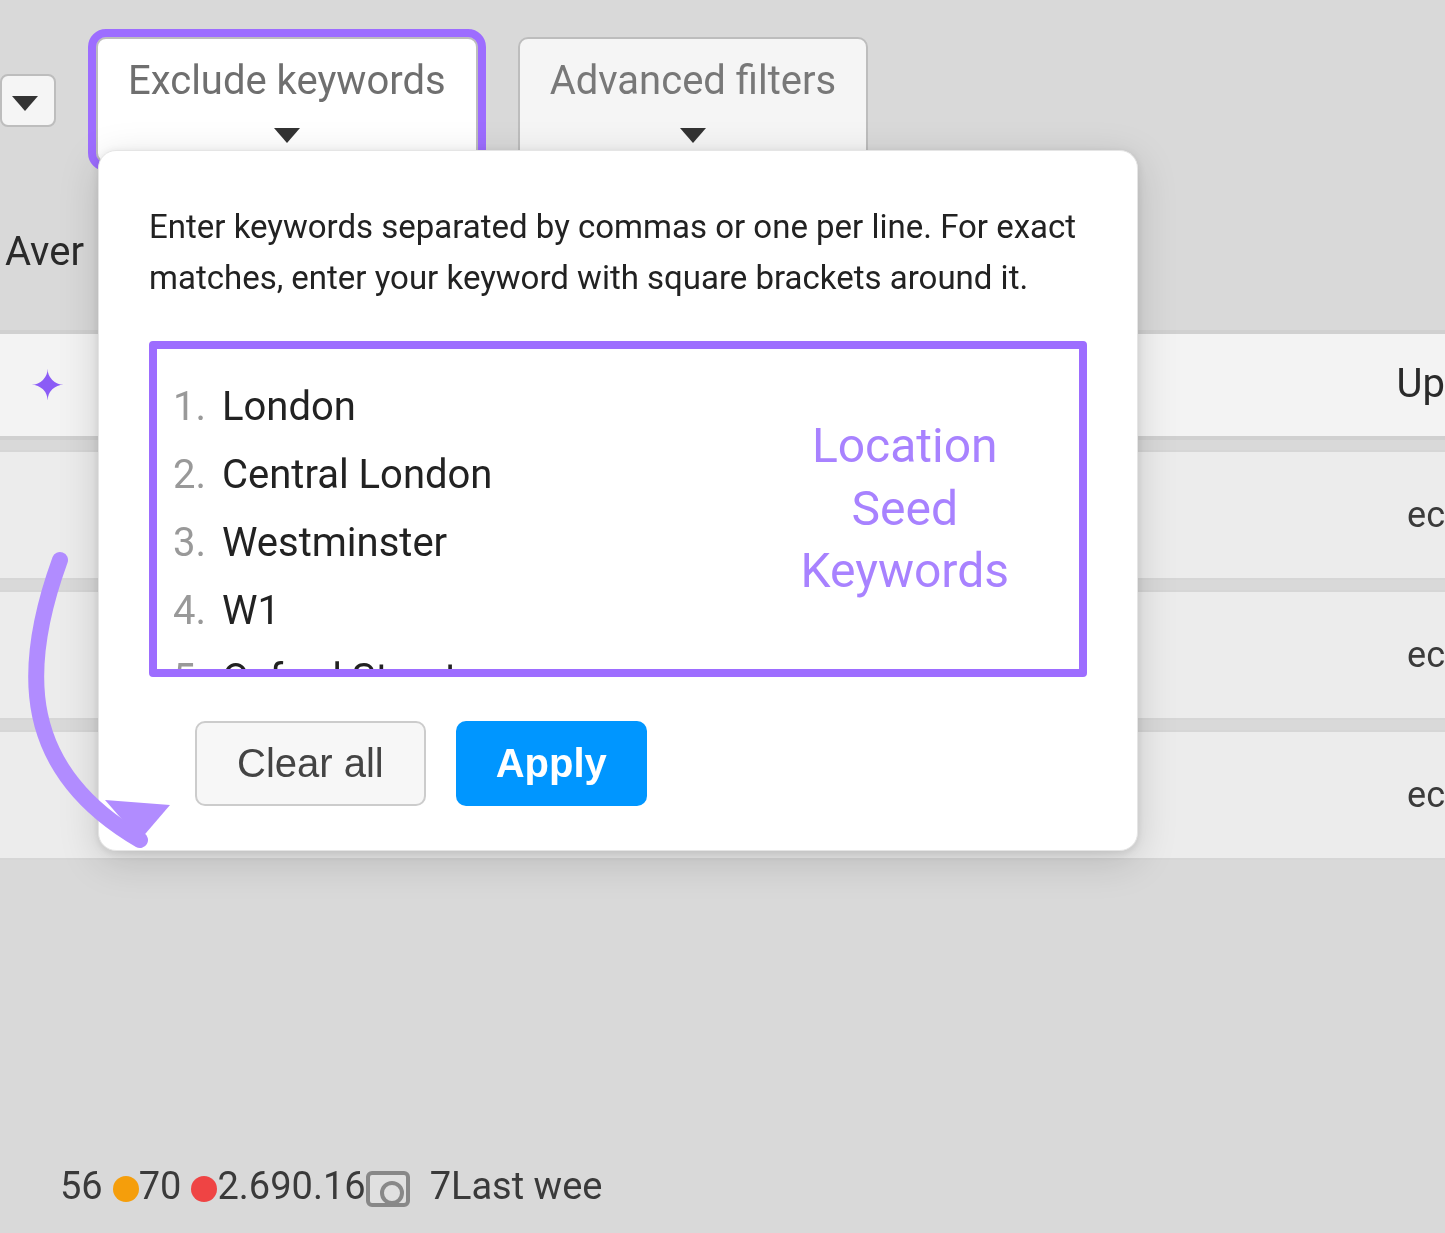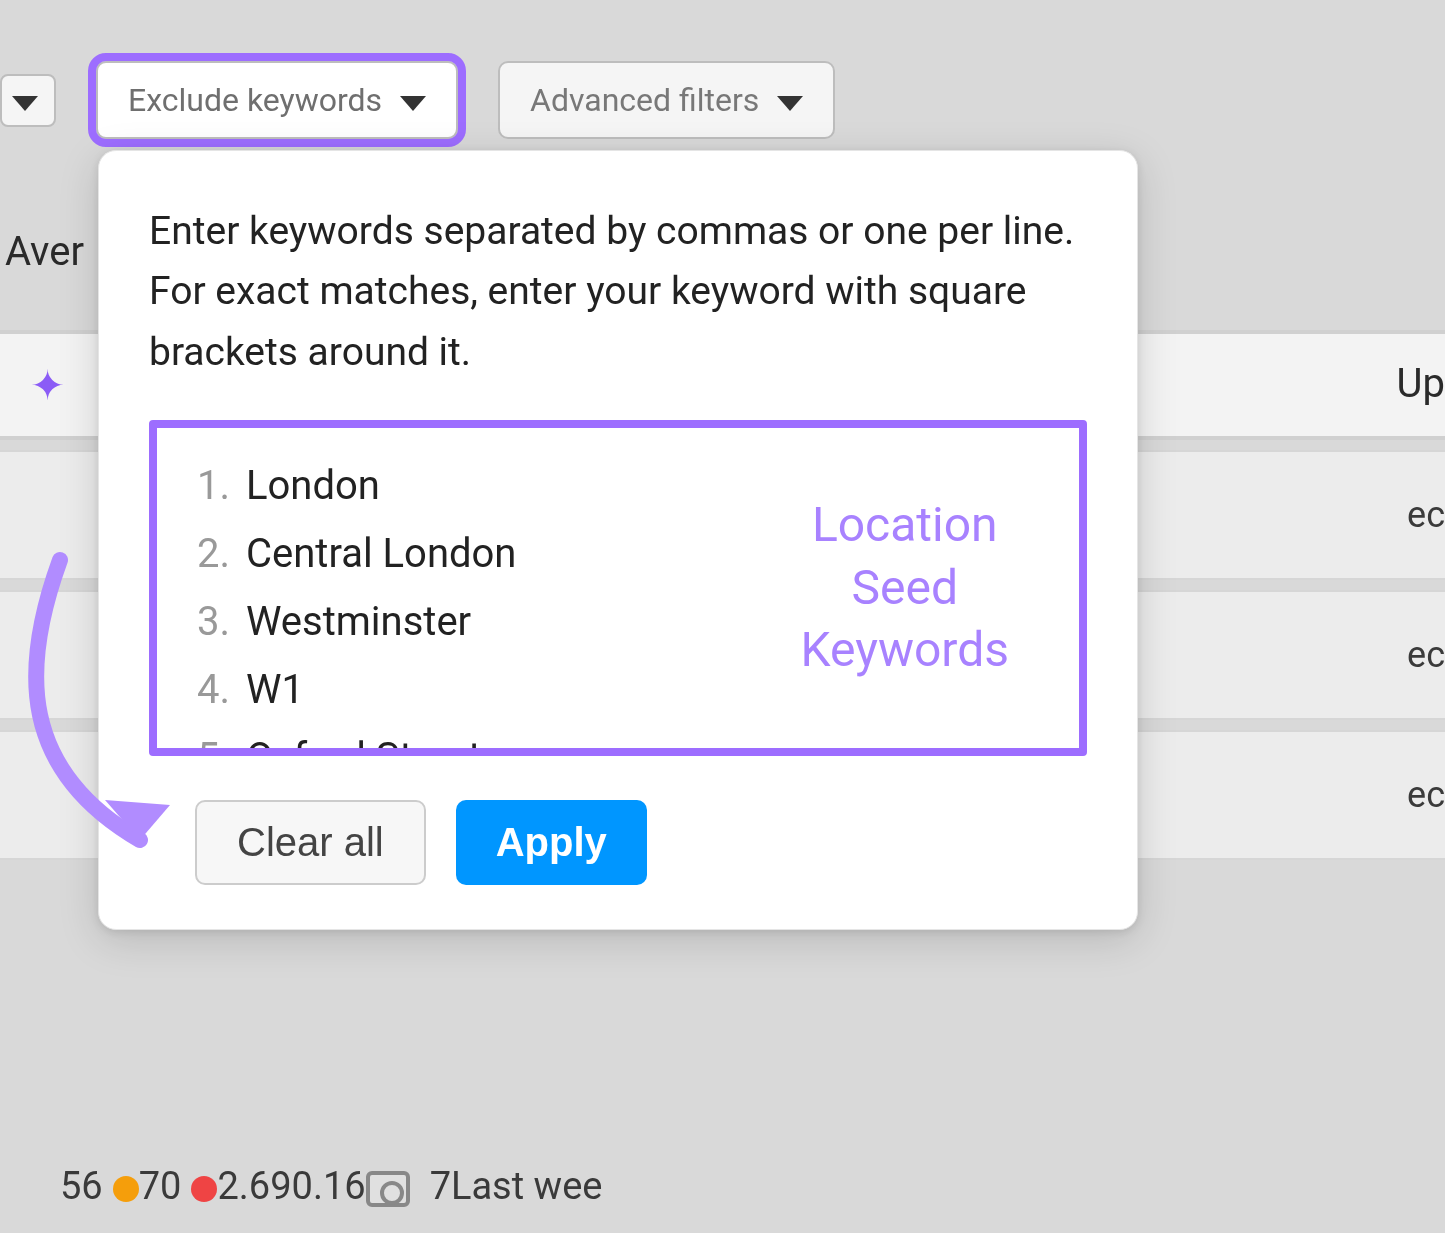--- a/index.html
+++ b/index.html
@@ -34,23 +34,24 @@
       border: none;
     }
     .dropdown {
       display: inline-flex;
       align-items: center;
       gap: 18px;
       border: 2px solid #bdbdbd;
       background: #f5f5f5;
       border-radius: 10px;
       padding: 18px 30px;
-      font-size: 32px;
+      font-size: 40px;
       color: #787878;
       cursor: pointer;
+      flex-direction: column;
     }
     .dropdown .chev {
       width: 0; height: 0;
       display: inline-block;
       border-left: 13px solid transparent;
       border-right: 13px solid transparent;
       border-top: 15px solid #333;
       margin-top: 6px;
     }
     .dropdown.highlight {
@@ -127,35 +128,35 @@
       position: absolute;
       top: 150px; left: 98px;
       width: 1040px;
       background: #fff;
       border-radius: 18px;
       box-shadow: 0 10px 40px rgba(0,0,0,0.15), 0 2px 8px rgba(0,0,0,0.1);
       border: 1px solid #e5e5e5;
       padding: 50px 50px 44px 50px;
     }
     .popover .instr {
-      font-size: 39px;
+      font-size: 33px;
       line-height: 1.55;
       color: #222;
       margin-bottom: 38px;
     }
     .ta-wrap {
       position: relative;
       border: 8px solid #9d6dff;
       border-radius: 4px;
       padding: 0;
       margin-bottom: 44px;
     }
     .ta-inner {
       background: #fff;
-      padding: 24px 40px;
+      padding: 24px 16px;
       height: 320px;
       overflow-y: scroll;
       position: relative;
     }
     .ta-list {
       list-style: none;
       counter-reset: kw;
     }
     .ta-list li {
       counter-increment: kw;

